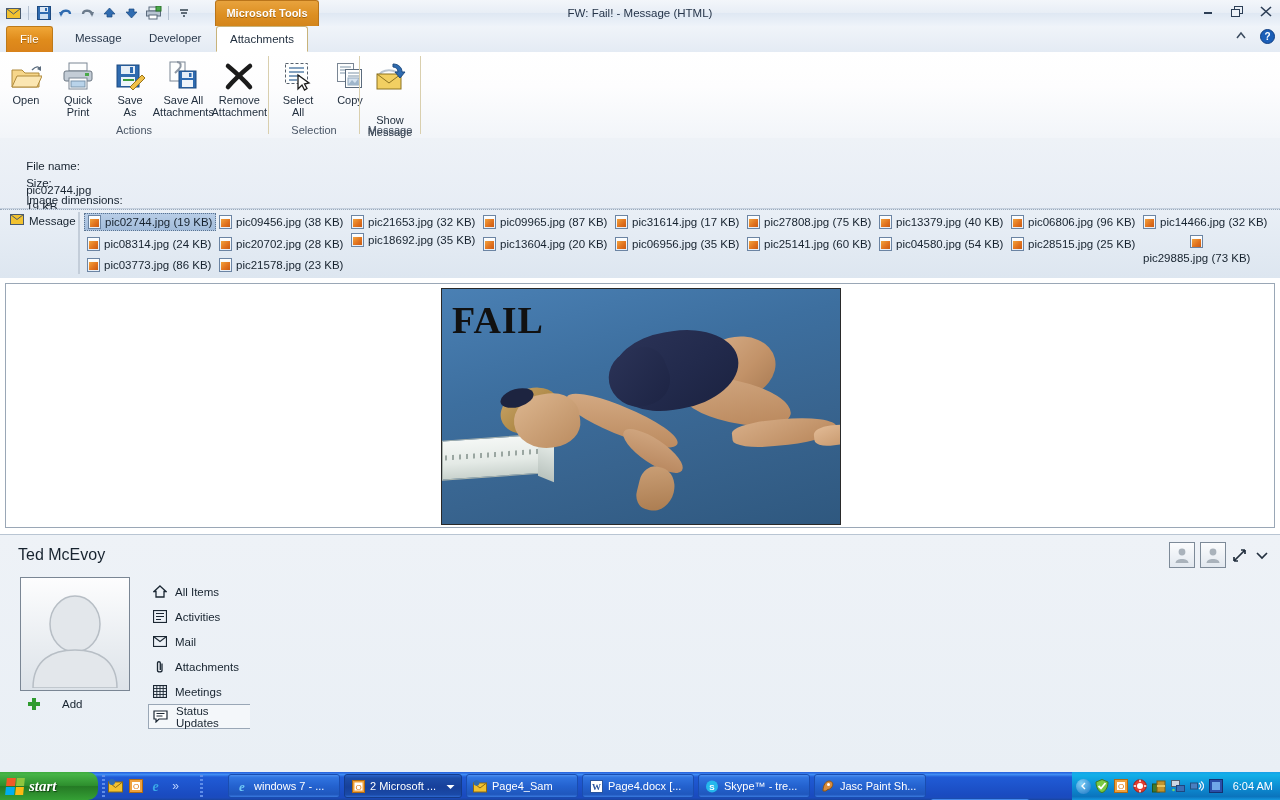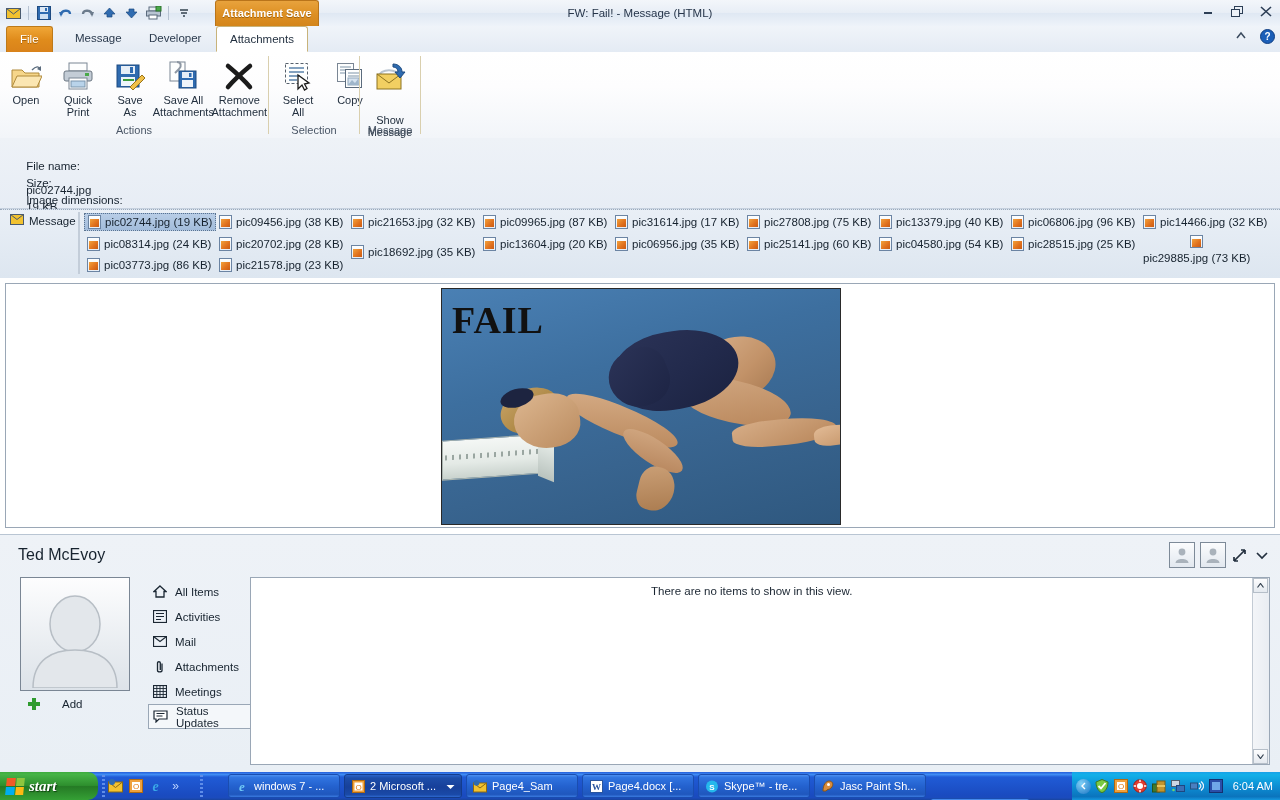--- a/index.html
+++ b/index.html
@@ -366,21 +366,21 @@
       </div>
       <div class="win-btn">
         <svg width="12" height="11" viewBox="0 0 12 11">
             <path d="M1 1 L11 10 M11 1 L1 10" stroke="#2c3e55" stroke-width="1.6"></path>
           </svg>
       </div>
     </div>
   </div>
 
   <div class="ctx-tab">
-    <span>Attachment Save</span>
+    <span>Microsoft Tools</span>
   </div>
 
   <div class="tabstrip">
     <div class="tab file" style="left:6px;">File</div>
     <div class="tab plain" style="left:62px;">Message</div>
     <div class="tab plain" style="left:136px;">Developer</div>
     <div class="tab active" style="left:216px;">Attachments</div>
   </div>
 
   <div class="help-row">
@@ -570,21 +570,21 @@
           <span>pic20702.jpg (28 KB)</span>
         </div>
         <div class="chip" style="left: 132px; top: 44px;">
           <span class="fileicon"></span>
           <span>pic21578.jpg (23 KB)</span>
         </div>
         <div class="chip" style="left: 264px; top: 1px;">
           <span class="fileicon"></span>
           <span>pic21653.jpg (32 KB)</span>
         </div>
-        <div class="chip" style="left: 264px; top: 31px;">
+        <div class="chip" style="left: 264px; top: 19px;">
           <span class="fileicon"></span>
           <span>pic18692.jpg (35 KB)</span>
         </div>
         <div class="chip" style="left: 396px; top: 1px;">
           <span class="fileicon"></span>
           <span>pic09965.jpg (87 KB)</span>
         </div>
         <div class="chip" style="left: 396px; top: 22.5px;">
           <span class="fileicon"></span>
           <span>pic13604.jpg (20 KB)</span>
@@ -742,35 +742,20 @@
           <span class="pp-ic">
             <svg width="15" height="13" viewBox="0 0 15 13">
               <path d="M1 1 h13 v8 h-8 l-3 3 v-3 h-2 z" fill="#fff" stroke="#1b2733" stroke-width="1.2"></path>
               <path d="M3.5 3.5 h8 M3.5 6 h6" stroke="#1b2733" stroke-width="1"></path>
             </svg>
           </span>
           <span>Status Updates</span>
         </div>
       </div>
 
-    <div class="pp-content">
-      <div class="pp-empty">There are no items to show in this view.</div>
-      <div class="pp-scroll">
-        <div class="pp-arr" style="top:0;">
-          <svg width="7" height="5" viewBox="0 0 7 5">
-              <path d="M0.5 4.5 L3.5 0.5 L6.5 4.5" fill="none" stroke="#33414f" stroke-width="1.2"></path>
-            </svg>
-        </div>
-        <div class="pp-arr" style="bottom:0;">
-          <svg width="7" height="5" viewBox="0 0 7 5">
-              <path d="M0.5 0.5 L3.5 4.5 L6.5 0.5" fill="none" stroke="#33414f" stroke-width="1.2"></path>
-            </svg>
-        </div>
-      </div>
-    </div>
   </div>
 
   <div class="taskbar">
     <div class="start">
       <span class="flag">
         <i style="background:#f05a28"></i>
           <i style="background:#8ec63f"></i>
           <i style="background:#00aeef"></i>
           <i style="background:#fdb913"></i>
       </span>

